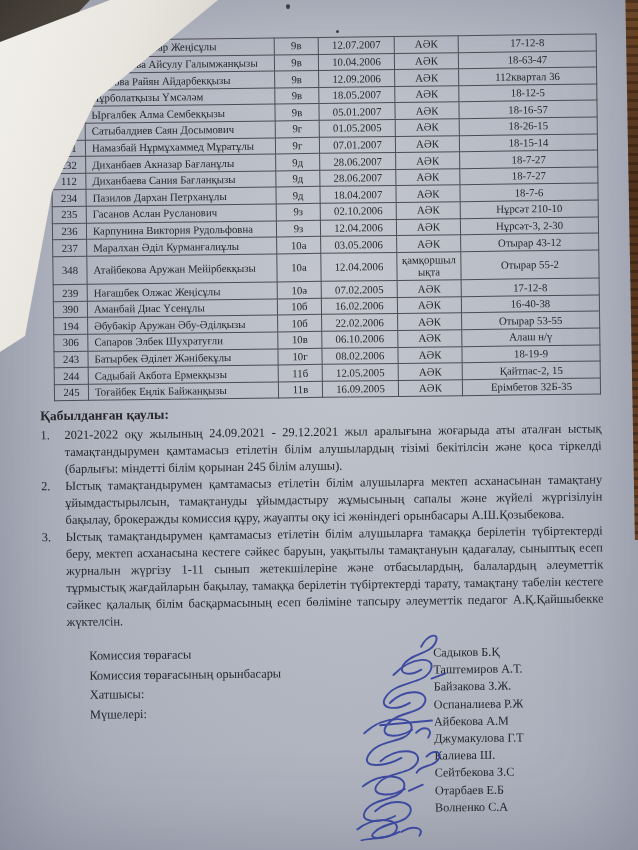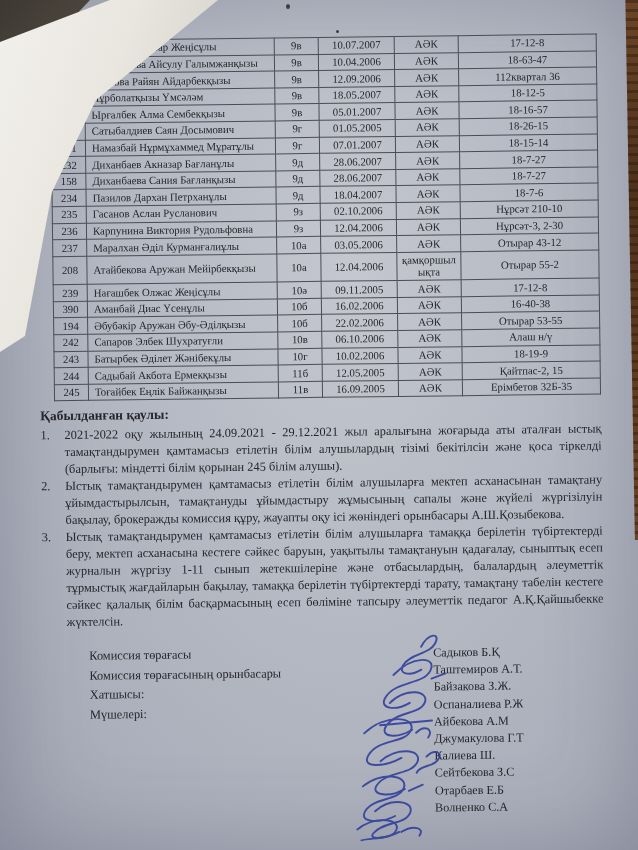--- a/index.html
+++ b/index.html
@@ -87,21 +87,21 @@
         <col class="col-date">
           <col class="col-type">
           <col class="col-addr">
       </colgroup>
       <tbody>
 
           <tr>
             <td class="c-num">225</td>
             <td class="c-name">Нағашбек Айбар Жеңісұлы</td>
             <td class="c-grade">9в</td>
-            <td class="c-date">10.07.2007</td>
+            <td class="c-date">12.07.2007</td>
             <td class="c-type">АӘК</td>
             <td class="c-addr">17-12-8</td>
           </tr>
 
           <tr>
             <td class="c-num">226</td>
             <td class="c-name">Умуралиева Айсулу Галымжанқызы</td>
             <td class="c-grade">9в</td>
             <td class="c-date">10.04.2006</td>
             <td class="c-type">АӘК</td>
@@ -156,21 +156,21 @@
           <tr>
             <td class="c-num">232</td>
             <td class="c-name">Диханбаев Акназар Бағланұлы</td>
             <td class="c-grade">9д</td>
             <td class="c-date">28.06.2007</td>
             <td class="c-type">АӘК</td>
             <td class="c-addr">18-7-27</td>
           </tr>
 
           <tr>
-            <td class="c-num">158</td>
+            <td class="c-num">112</td>
             <td class="c-name">Диханбаева Сания Бағланқызы</td>
             <td class="c-grade">9д</td>
             <td class="c-date">28.06.2007</td>
             <td class="c-type">АӘК</td>
             <td class="c-addr">18-7-27</td>
           </tr>
 
           <tr>
             <td class="c-num">234</td>
             <td class="c-name">Пазилов Дархан Петрханұлы</td>
@@ -201,33 +201,33 @@
           <tr>
             <td class="c-num">237</td>
             <td class="c-name">Маралхан Әділ Курманғалиұлы</td>
             <td class="c-grade">10а</td>
             <td class="c-date">03.05.2006</td>
             <td class="c-type">АӘК</td>
             <td class="c-addr">Отырар 43-12</td>
           </tr>
 
           <tr>
-            <td class="c-num">208</td>
+            <td class="c-num">348</td>
             <td class="c-name">Атайбекова Аружан Мейірбекқызы</td>
             <td class="c-grade">10а</td>
             <td class="c-date">12.04.2006</td>
             <td class="c-type">қамқоршыл ықта</td>
             <td class="c-addr">Отырар 55-2</td>
           </tr>
 
           <tr>
             <td class="c-num">239</td>
             <td class="c-name">Нағашбек Олжас Жеңісұлы</td>
             <td class="c-grade">10ә</td>
-            <td class="c-date">09.11.2005</td>
+            <td class="c-date">07.02.2005</td>
             <td class="c-type">АӘК</td>
             <td class="c-addr">17-12-8</td>
           </tr>
 
           <tr>
             <td class="c-num">390</td>
             <td class="c-name">Аманбай Диас Үсенұлы</td>
             <td class="c-grade">10б</td>
             <td class="c-date">16.02.2006</td>
             <td class="c-type">АӘК</td>
@@ -237,33 +237,33 @@
           <tr>
             <td class="c-num">194</td>
             <td class="c-name">Әбубәкір Аружан Әбу-Әділқызы</td>
             <td class="c-grade">10б</td>
             <td class="c-date">22.02.2006</td>
             <td class="c-type">АӘК</td>
             <td class="c-addr">Отырар 53-55</td>
           </tr>
 
           <tr>
-            <td class="c-num">242</td>
+            <td class="c-num">306</td>
             <td class="c-name">Сапаров Элбек Шухратуғли</td>
             <td class="c-grade">10в</td>
             <td class="c-date">06.10.2006</td>
             <td class="c-type">АӘК</td>
             <td class="c-addr">Алаш н/ү</td>
           </tr>
 
           <tr>
             <td class="c-num">243</td>
             <td class="c-name">Батырбек Әділет Жәнібекұлы</td>
             <td class="c-grade">10г</td>
-            <td class="c-date">10.02.2006</td>
+            <td class="c-date">08.02.2006</td>
             <td class="c-type">АӘК</td>
             <td class="c-addr">18-19-9</td>
           </tr>
 
           <tr>
             <td class="c-num">244</td>
             <td class="c-name">Садыбай Акбота Ермекқызы</td>
             <td class="c-grade">11б</td>
             <td class="c-date">12.05.2005</td>
             <td class="c-type">АӘК</td>

